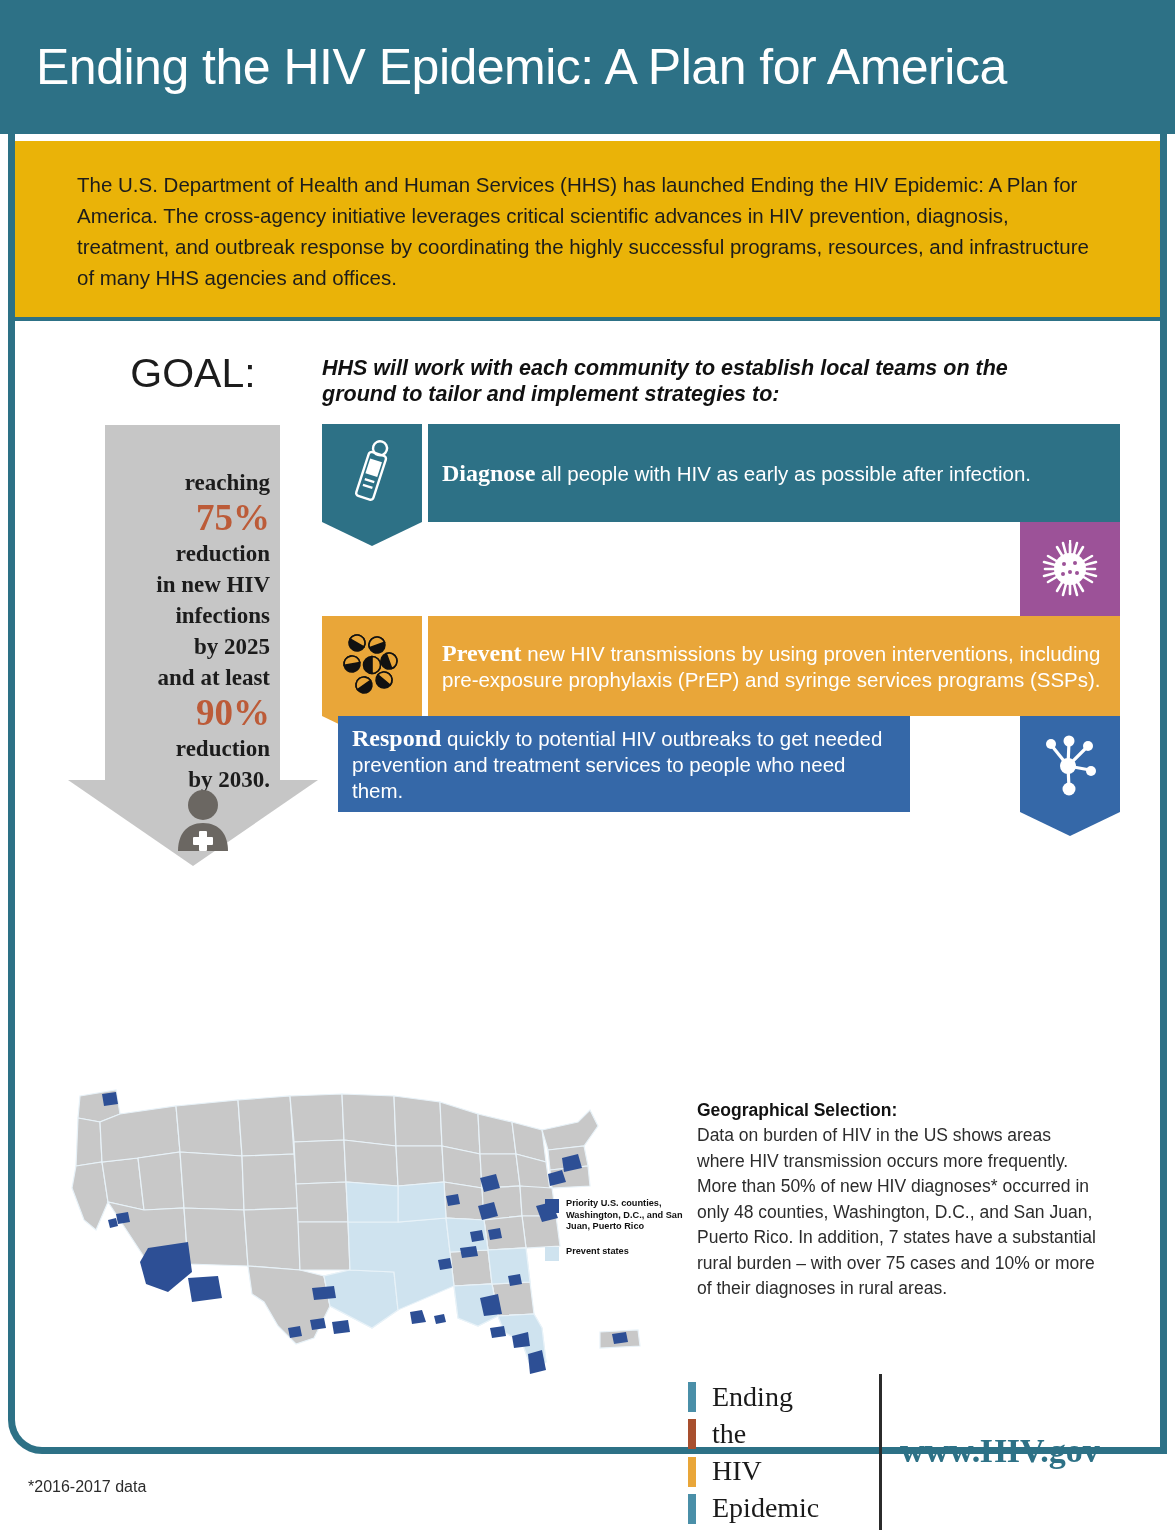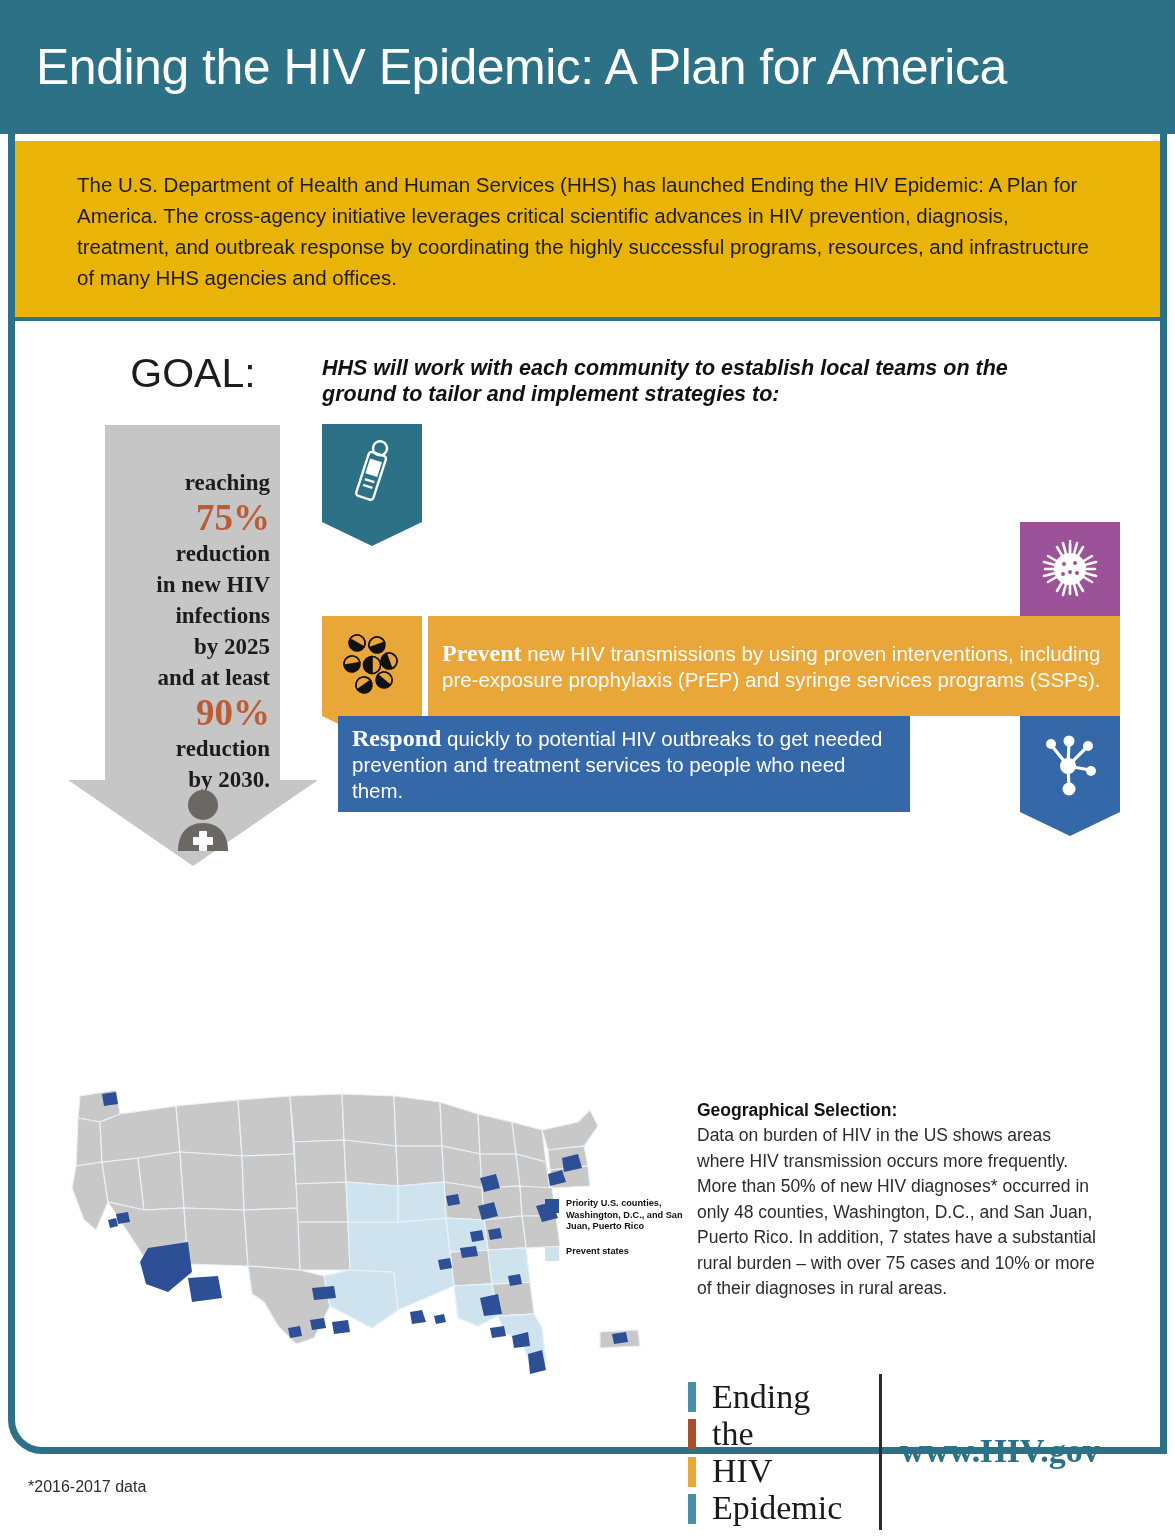--- a/index.html
+++ b/index.html
@@ -150,21 +150,21 @@
   .geo-title { font-size:17.5px; font-weight:700; color:#111; margin-bottom:2px; }
   .geo-text  { font-size:17.5px; line-height:25.5px; color:#2c2c2c; }
 
   
   .logo-block { position:absolute; left:688px; top:1378px; width:190px; height:150px; display:flex; }
   .logo-bars { width:14px; display:flex; flex-direction:column; justify-content:space-between; padding:4px 0; }
   .logo-bars span { display:block; width:8px; height:30px; }
   .logo-words {
     margin-left:10px;
     font-family:"Liberation Serif", serif;
-    font-size:34px; line-height:37px; color:#1a1a1a;
+    font-size:28px; line-height:37px; color:#1a1a1a;
   }
   .logo-divider { position:absolute; left:879px; top:1374px; width:3px; height:156px; background:#2b2b2b; }
   .hivgov {
     position:absolute; left:900px; top:1432px; width:250px;
     font-family:"Liberation Serif", serif;
     font-weight:700; font-size:34px; color:#2d7186;
   }
   .footnote {
     position:absolute; left:28px; top:1478px;
     font-size:16px; color:#2b2b2b;
@@ -216,20 +216,23 @@
     <div class="icon-tab" style="background:#2d7186">
       <svg width="48" height="72" viewBox="0 0 48 72">
         <g transform="rotate(18 24 36)" fill="none" stroke="#ffffff" stroke-width="2.4">
           <circle cx="24" cy="10" r="7"></circle>
           <rect x="15" y="16" width="18" height="46" rx="3"></rect>
           <rect x="19" y="24" width="10" height="13" fill="#ffffff"></rect>
           <line x1="19" y1="44" x2="29" y2="44"></line>
           <line x1="19" y1="50" x2="29" y2="50"></line>
         </g>
       </svg>
+    </div>
+    <div class="body" style="background:#2d7186">
+      <p><b>Diagnose</b><span> all people with HIV as early as possible after infection.</span></p>
     </div>
   </div>
 
   <div class="bar" id="bar-treat">
     <div class="icon-tab" style="background:#9c5298">
       <svg width="62" height="62" viewBox="0 0 62 62">
         <g fill="#ffffff">
           <circle cx="31" cy="31" r="16"></circle>
           <g id="spikes">
             <rect x="30" y="2" width="2.2" height="12" transform="rotate(0 31 31)"></rect>

